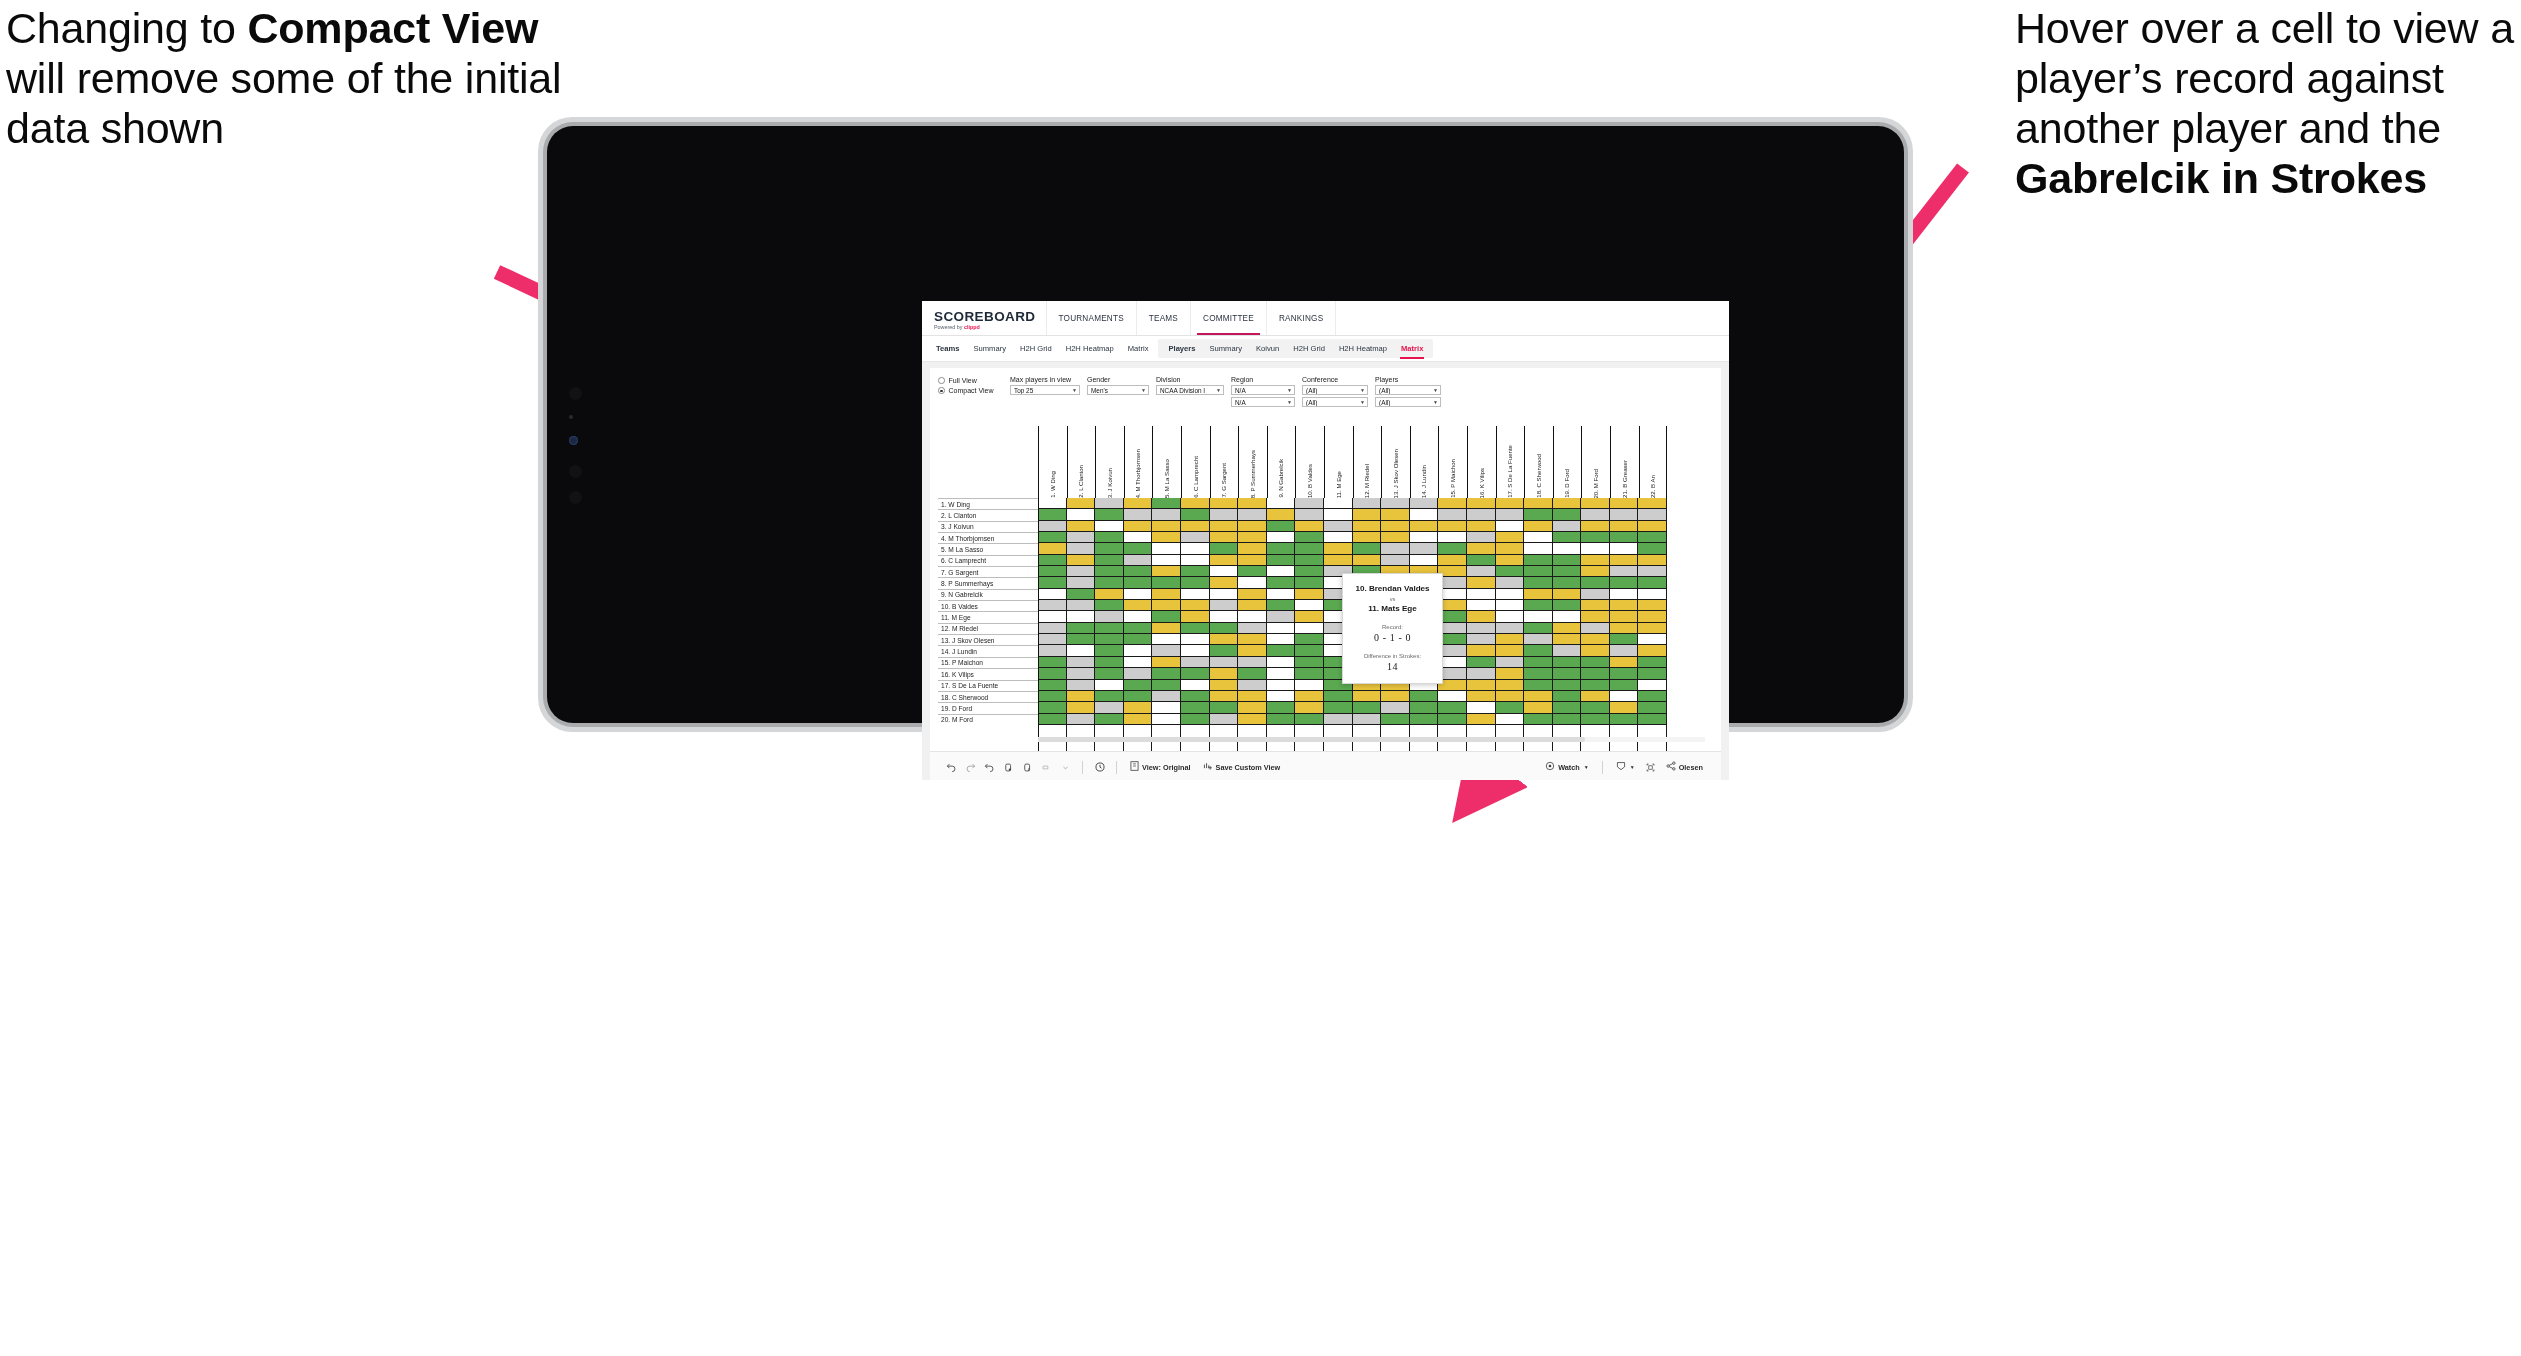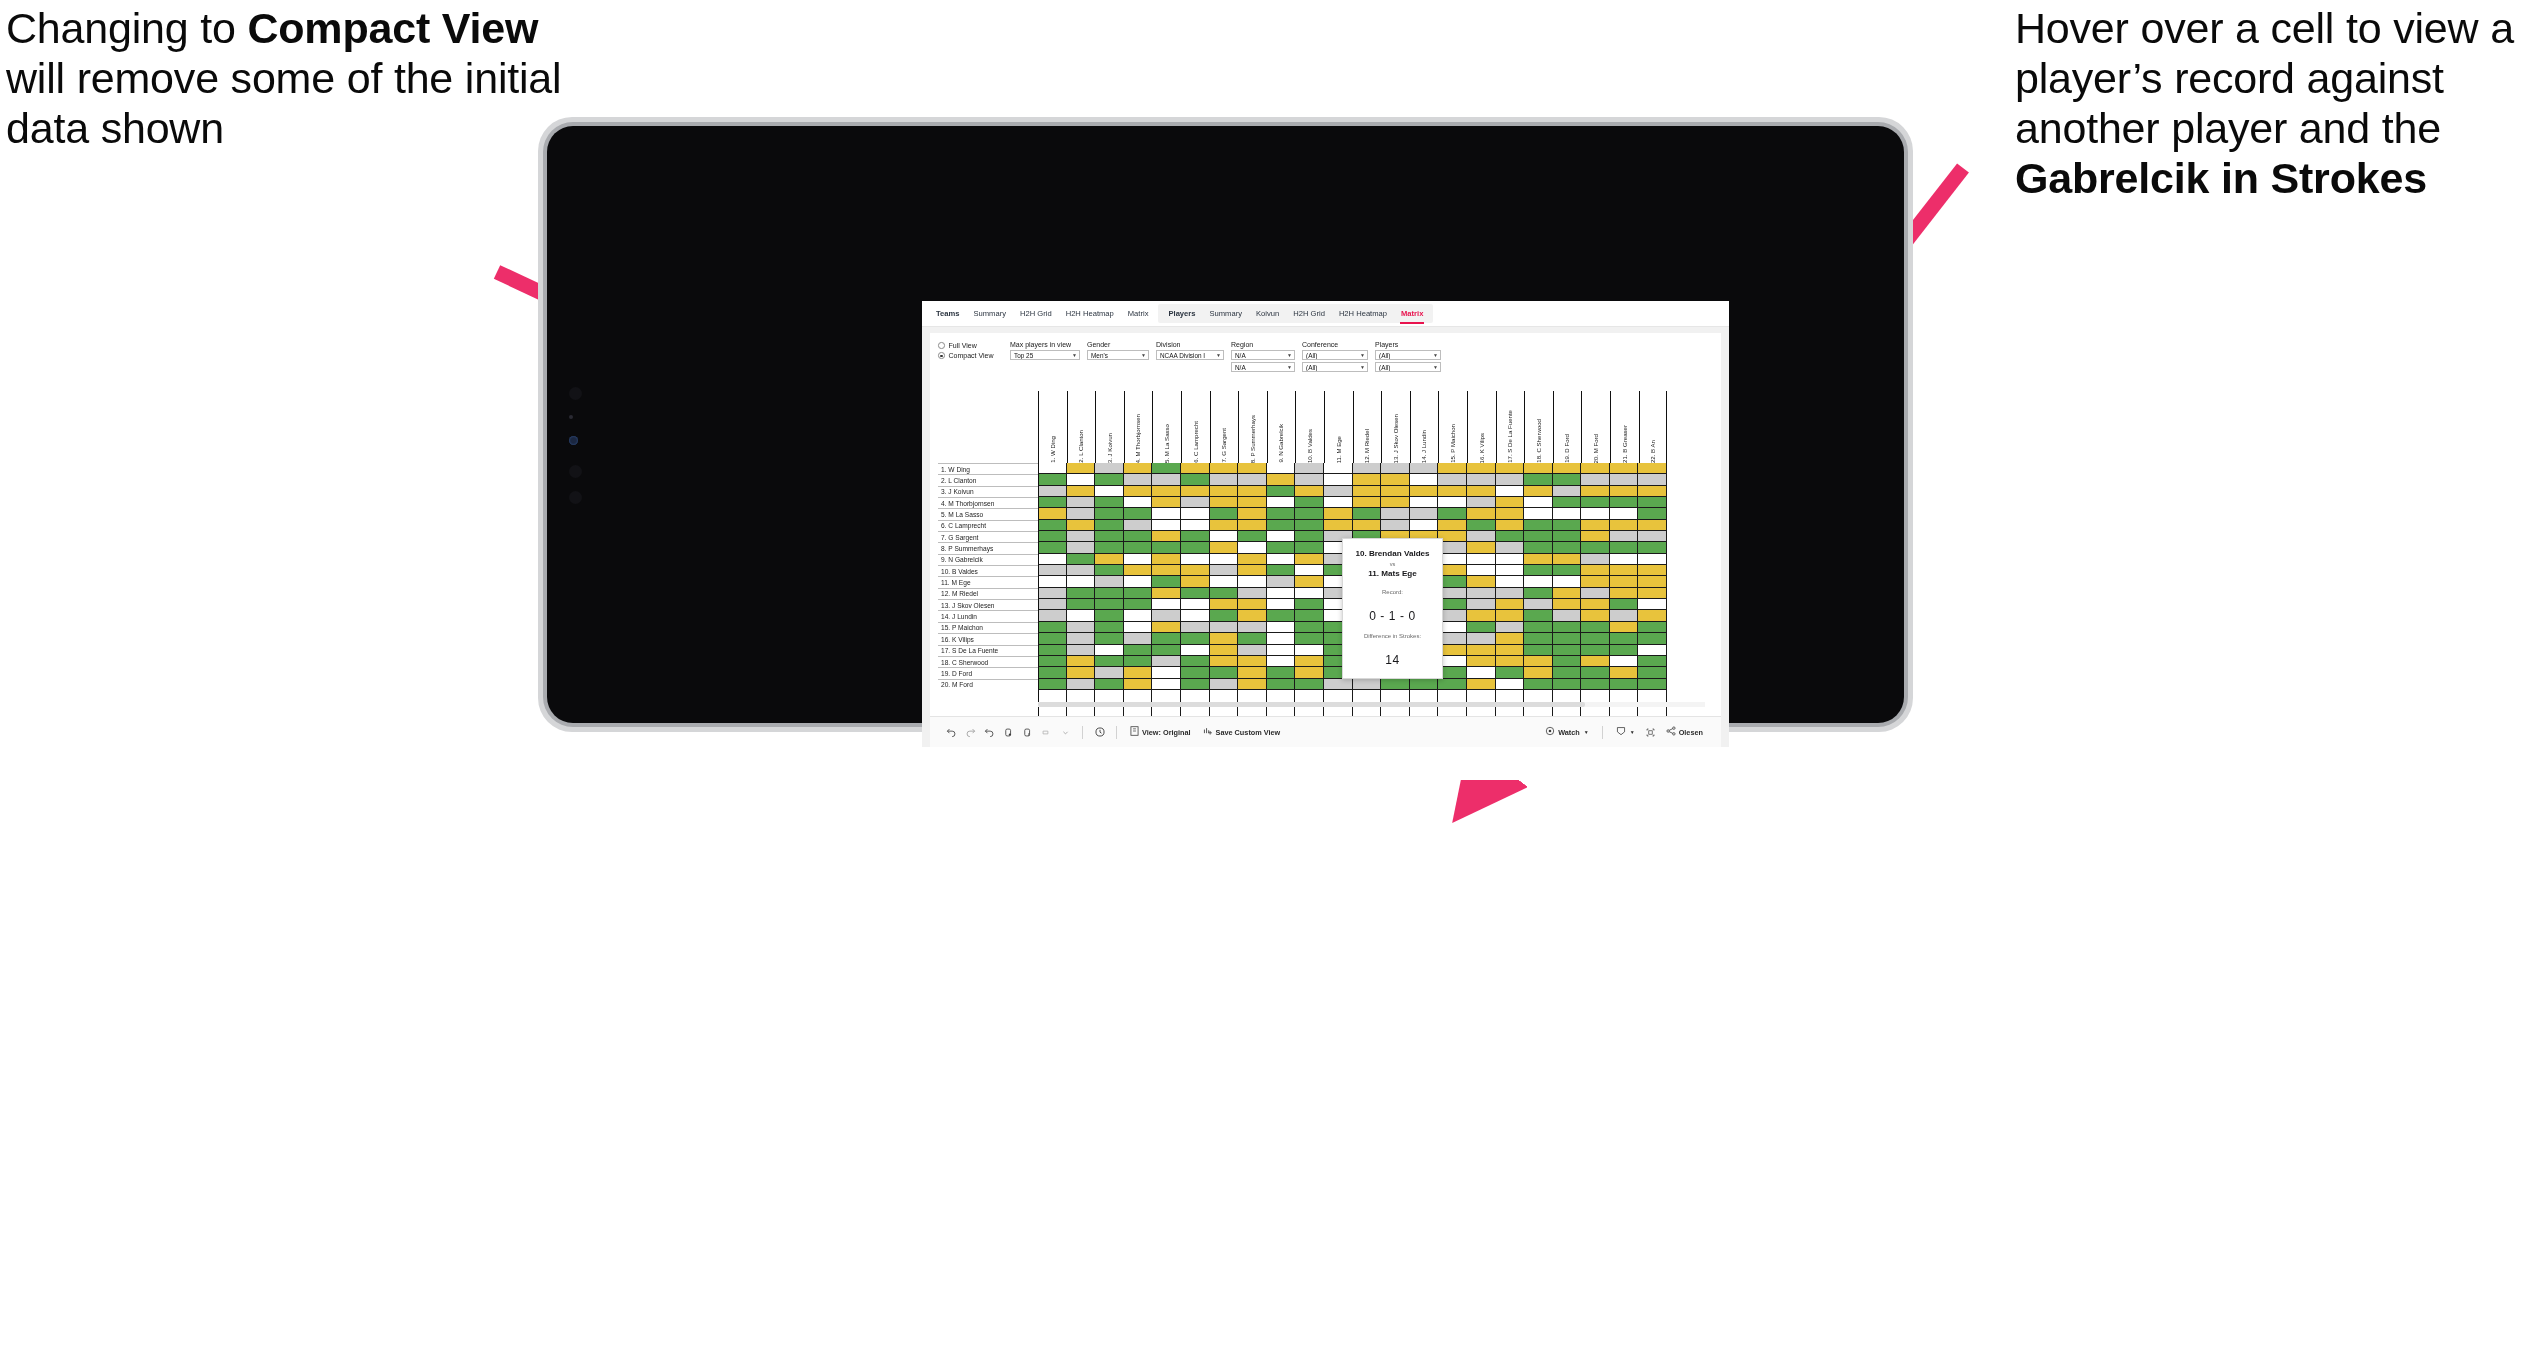--- a/index.html
+++ b/index.html
@@ -124,21 +124,21 @@
 
   
   .tooltip{
     position:absolute;left:404px;top:147px;width:101px;
     background:#fff;border:1px solid #d8d8d8;box-shadow:0 1px 5px rgba(0,0,0,.22);
     text-align:center;padding:10px 5px 11px 5px;box-sizing:border-box;z-index:30;
   }
   .tt-name{font-size:8.1px;color:#17171a;font-weight:600;line-height:1.25;}
   .tt-vs{font-size:5.6px;color:#6a6a6a;margin:2px 0 2px;}
   .tt-lbl{font-size:6px;color:#6a6a6a;margin-top:10px;}
-  .tt-val{font-size:12px;color:#17171a;margin-top:14px;letter-spacing:0.6px;}
+  .tt-val{font-size:10px;color:#17171a;margin-top:2px;letter-spacing:0.6px;font-family:Liberation Serif, serif;}
 
   
   .toolbar{
     position:absolute;left:0;right:0;bottom:0;height:30px;background:#fafafa;
     border-top:1px solid #e4e4e4;display:flex;align-items:center;padding:0 12px;gap:0;
   }
   .tb-ico{width:19px;height:19px;display:flex;align-items:center;justify-content:center;color:#3b3b3b;}
   .tb-ico svg{display:block;}
   .tb-div{width:1px;height:13px;background:#d2d2d2;margin:0 7px;}
   .tb-btn{display:flex;align-items:center;gap:3px;font-size:7.3px;color:#2c2c2c;font-weight:600;padding:0 6px;white-space:nowrap;}
@@ -167,20 +167,34 @@
   <div class="tab-bezel">
     <div class="cam-dot cam-a"></div>
     <div class="cam-dot cam-b"></div>
     <div class="cam-dot cam-c"></div>
     <div class="cam-dot cam-d"></div>
     <div class="cam-dot cam-e"></div>
   </div>
 
   <div id="screen">
 
+    <div class="navbar">
+      <div class="brand">
+        <div class="brand-name">SCOREBOARD</div>
+        <div class="brand-sub">
+          <span>Powered by </span><i>clippd</i>
+        </div>
+      </div>
+      <div class="navitems" id="navitems">
+          <div class="navitem">TOURNAMENTS</div>
+          <div class="navitem">TEAMS</div>
+          <div class="navitem active">COMMITTEE</div>
+          <div class="navitem">RANKINGS</div>
+        </div>
+    </div>
 
     <div class="subbar">
       <div class="subgroup" id="subtabs-teams">
           <div class="subtab head">Teams</div>
           <div class="subtab">Summary</div>
           <div class="subtab">H2H Grid</div>
           <div class="subtab">H2H Heatmap</div>
           <div class="subtab">Matrix</div>
         </div>
       <div class="subgroup shaded" id="subtabs-players">

